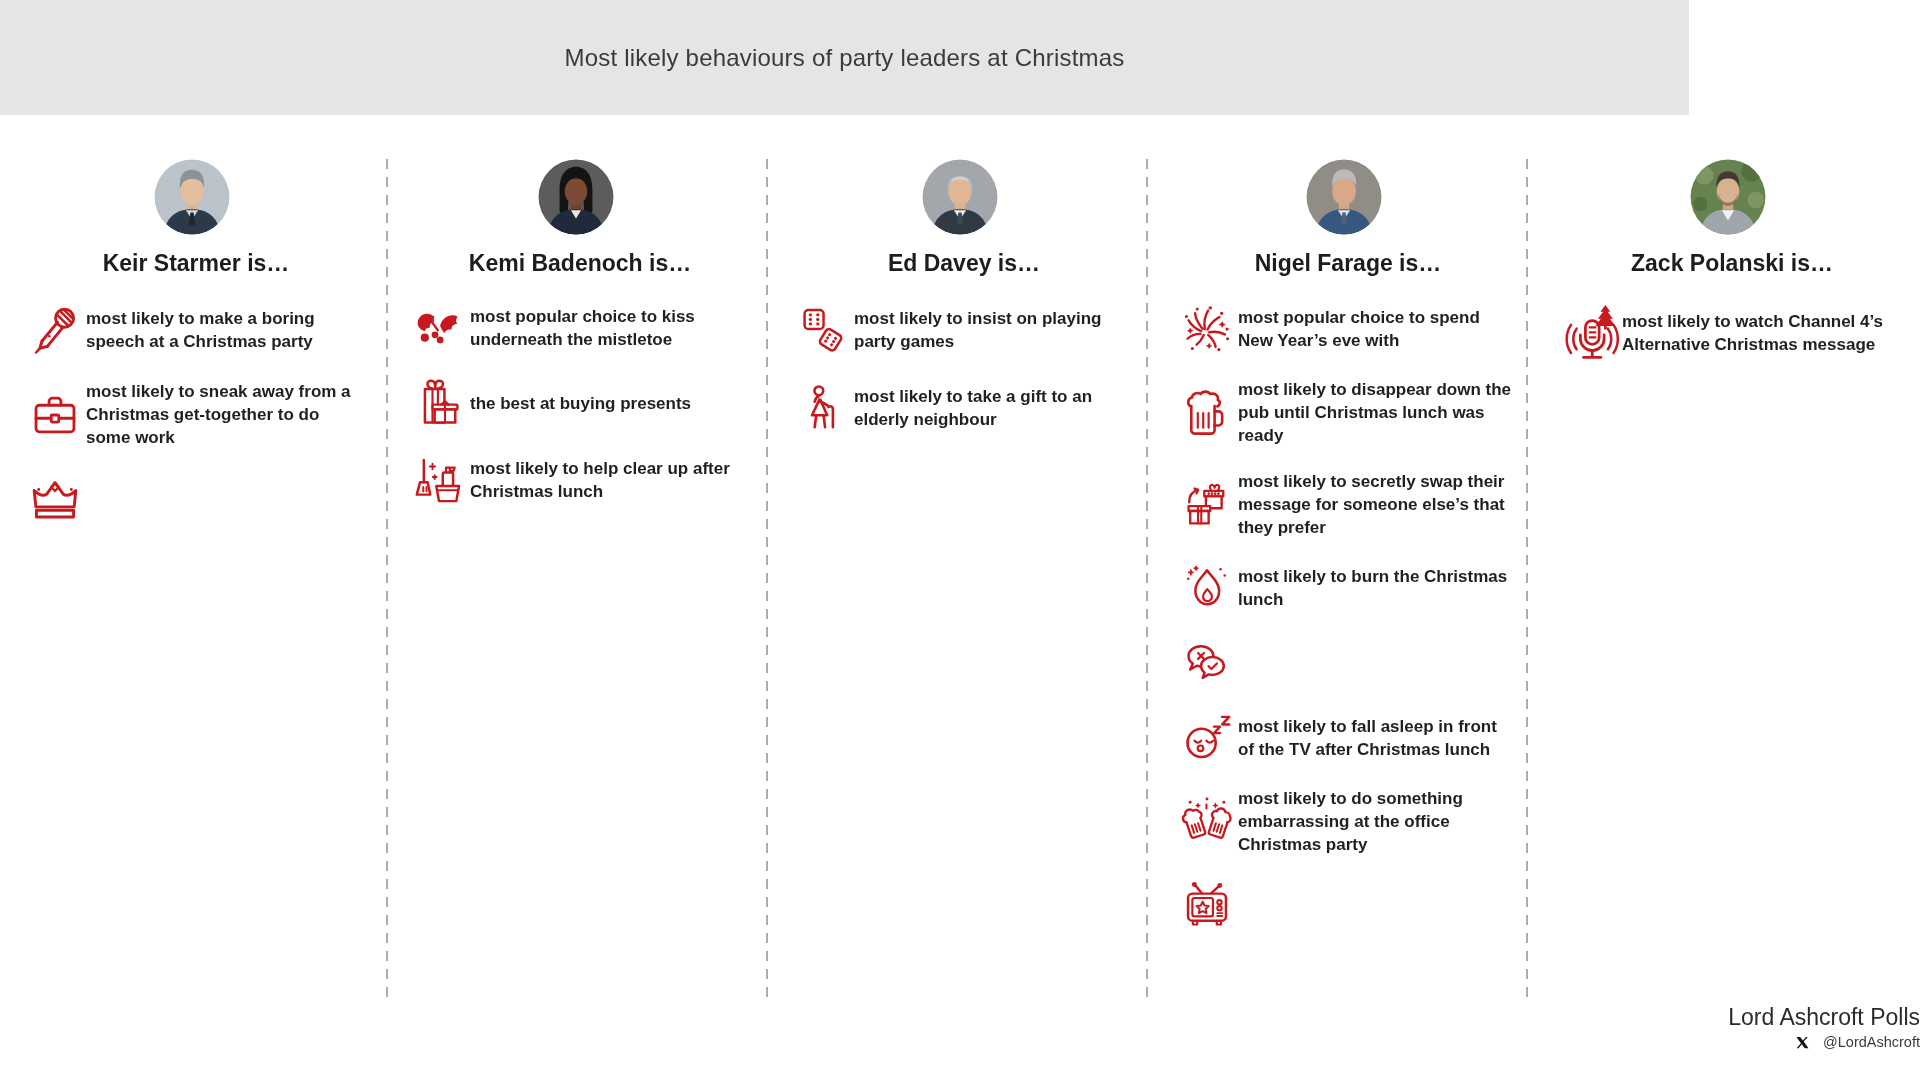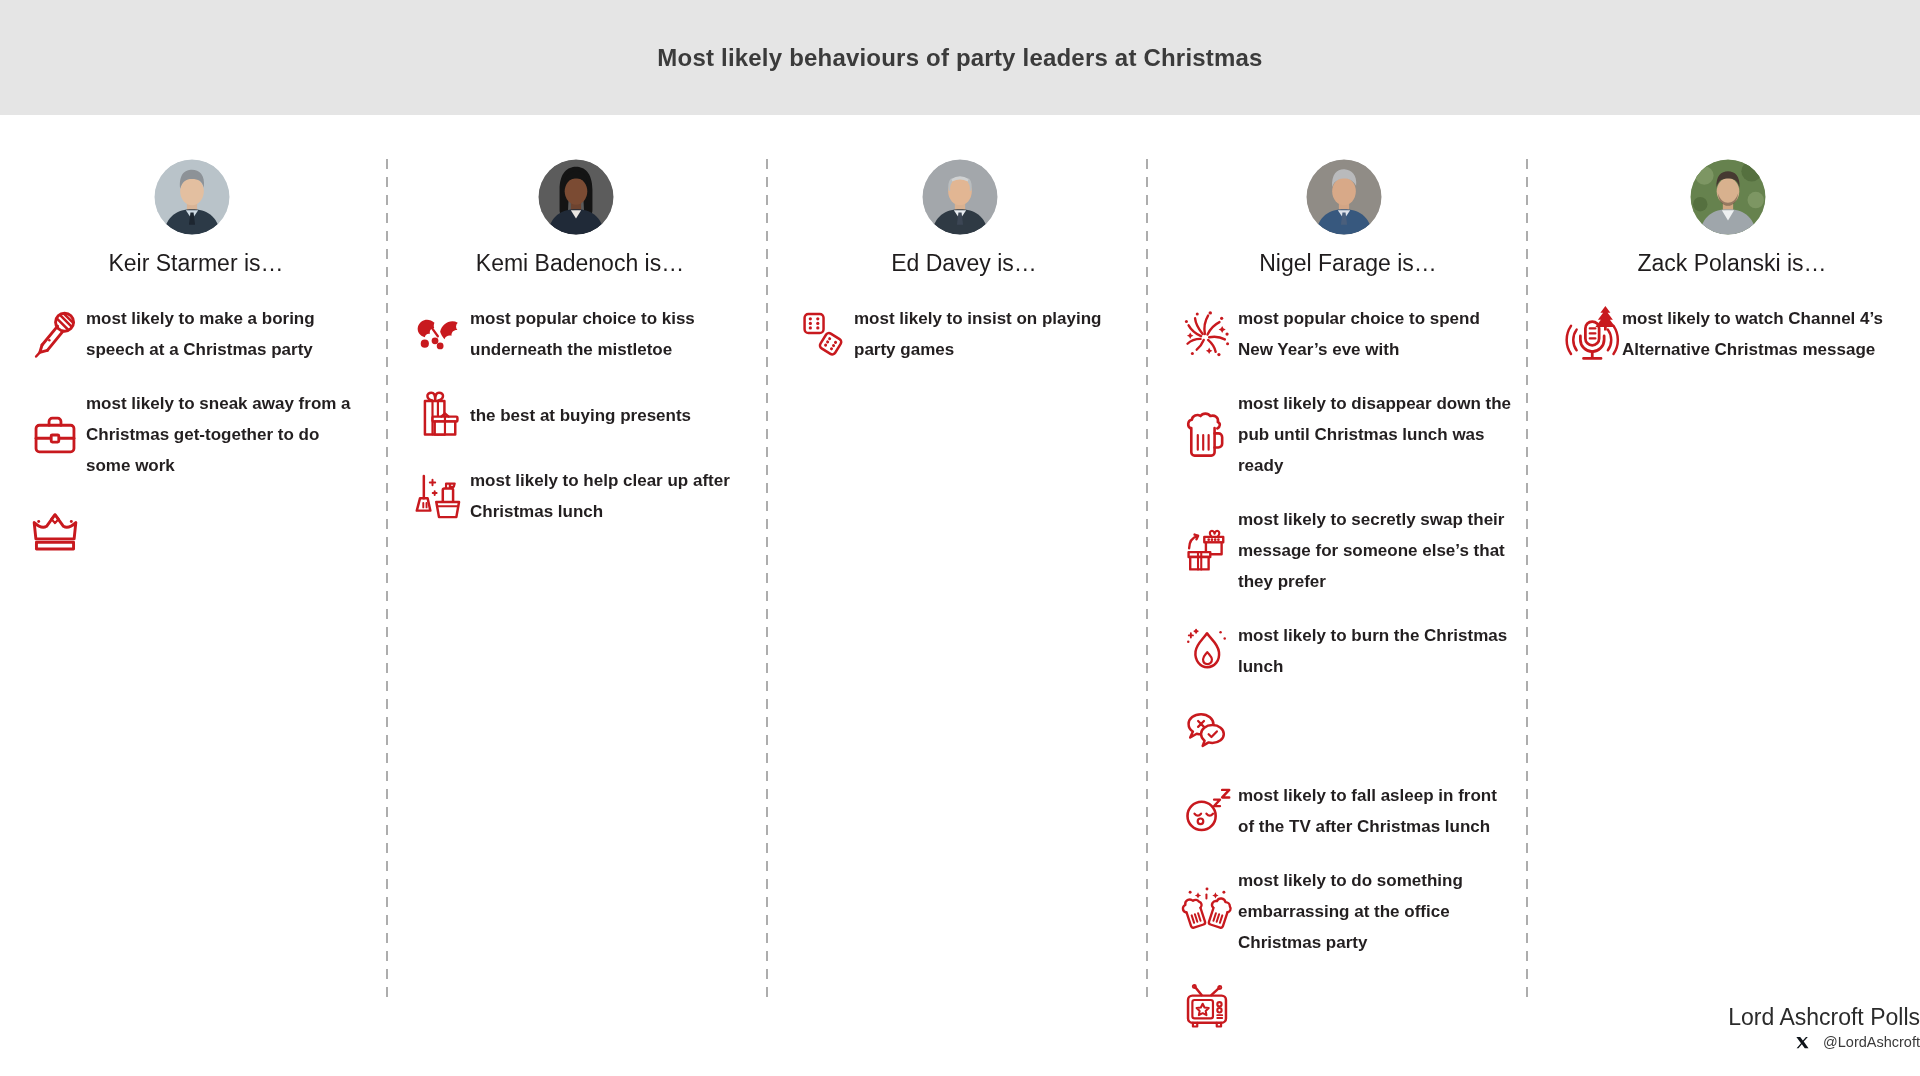--- a/index.html
+++ b/index.html
@@ -1,34 +1,34 @@
 <!DOCTYPE html>
 <html><head>
 <meta charset="utf-8">
 <style>
   html,body{margin:0;padding:0;background:#ffffff;}
   .page{position:relative;width:1920px;height:1076px;overflow:hidden;
         font-family:"Liberation Sans",sans-serif;color:#231f20;}
-  .banner{position:absolute;left:0;top:0;width:1920px;height:115px;background:#e5e5e5;
-          display:flex;align-items:center;justify-content:center;font-weight:bold;}
+  .banner{position:absolute;left:0;top:0;width:1689px;height:115px;background:#e5e5e5;
+          display:flex;align-items:center;justify-content:center;}
   .banner-title{font-size:24px;color:#3b3b3b;letter-spacing:.2px;}
   .columns{position:absolute;left:0;top:115px;width:1920px;height:961px;
            display:grid;grid-template-columns:repeat(5,384px);}
   .divider{position:absolute;top:159px;width:2px;height:840px;
            background:repeating-linear-gradient(to bottom,#adadad 0 10px,transparent 10px 18px);}
   .col{display:flex;flex-direction:column;align-items:center;padding-top:44px;box-sizing:border-box;}
   .avatar{width:76px;height:76px;border-radius:50%;overflow:hidden;flex:0 0 auto;}
   .avatar svg{display:block;width:76px;height:76px;}
-  .leader-name{margin:15px 0 0 8px;font-size:23px;font-weight:normal;color:#1f1c1d;text-align:center;}
+  .leader-name{margin:15px 0 0 8px;font-size:23px;font-weight:bold;color:#1f1c1d;text-align:center;}
   .items{list-style:none;margin:26px 0 0 0;padding:0 12px 0 24px;width:100%;box-sizing:border-box;
          display:flex;flex-direction:column;gap:23px;}
   .item{display:flex;align-items:center;}
   .ic{flex:0 0 62px;display:flex;align-items:center;justify-content:center;color:#c8191e;}
   .ic svg{display:block;}
-  .item-text{font-size:17px;line-height:31px;font-weight:bold;color:#231f20;max-width:278px;}
+  .item-text{font-size:17px;line-height:23px;font-weight:bold;color:#231f20;max-width:278px;}
   .footer{position:absolute;left:0;top:1004px;width:1920px;display:flex;flex-direction:column;
           align-items:flex-end;}
   .brand{font-size:23px;color:#2b2b2b;}
   .handle-row{display:flex;align-items:center;gap:13px;margin-top:3px;}
   .handle{font-size:14.5px;color:#3a3a3a;}
   .xlogo{width:15px;height:15px;fill:#0f1419;}
 </style>
 </head>
 <body>
 
@@ -211,20 +211,33 @@
                     <circle cx="34.2" cy="29.5" r="1.4"></circle>
                   <circle cx="27.8" cy="33" r="1.4"></circle>
                     <circle cx="34.2" cy="33" r="1.4"></circle>
                   <circle cx="27.8" cy="36.5" r="1.4"></circle>
                     <circle cx="34.2" cy="36.5" r="1.4"></circle>
                 </g>
               </g>
             </svg>
           </span>
           <span class="item-text">most likely to insist on playing party games</span>
+        </li>
+        <li class="item">
+          <span class="ic">
+            <svg width="50" height="56" viewBox="0 0 48 48" fill="none" stroke="currentColor" stroke-width="2.5" stroke-linecap="round" stroke-linejoin="round">
+              <circle cx="20" cy="7.5" r="4.2"></circle>
+              <path d="M20 12.5 C17.5 13.5 16.5 15.5 16 18"></path>
+              <path d="M20.5 16 L13.5 31 H28 L21.5 16"></path>
+              <path d="M17.5 31 L16 42.5 M24.5 31 L26 42.5"></path>
+              <path d="M21 18 Q27 19.5 29.5 23"></path>
+              <path d="M30 22.5 q3.5-0.8 3.5 3 V42.5"></path>
+            </svg>
+          </span>
+          <span class="item-text">most likely to take a gift to an elderly neighbour</span>
         </li>
       </ul>
     </section>
 
     <section class="col">
       <div class="avatar">
         <svg viewBox="0 0 74 74">
           <defs>
               <clipPath id="cp4">
                 <circle cx="37" cy="37" r="36.5"></circle>

